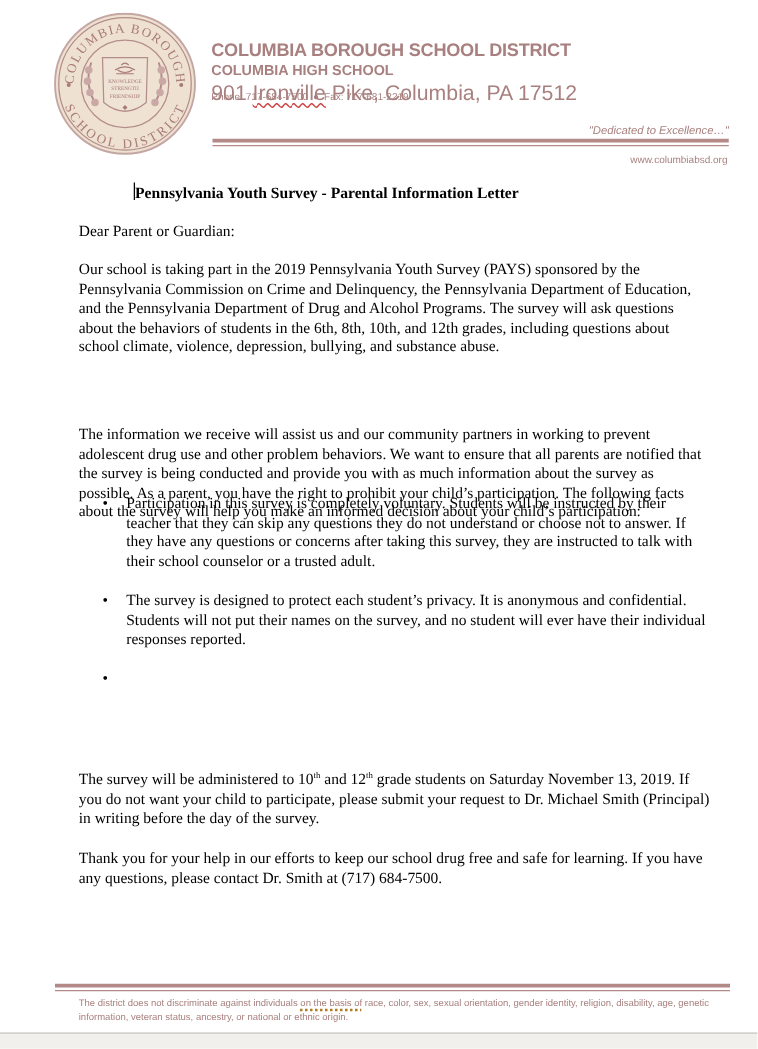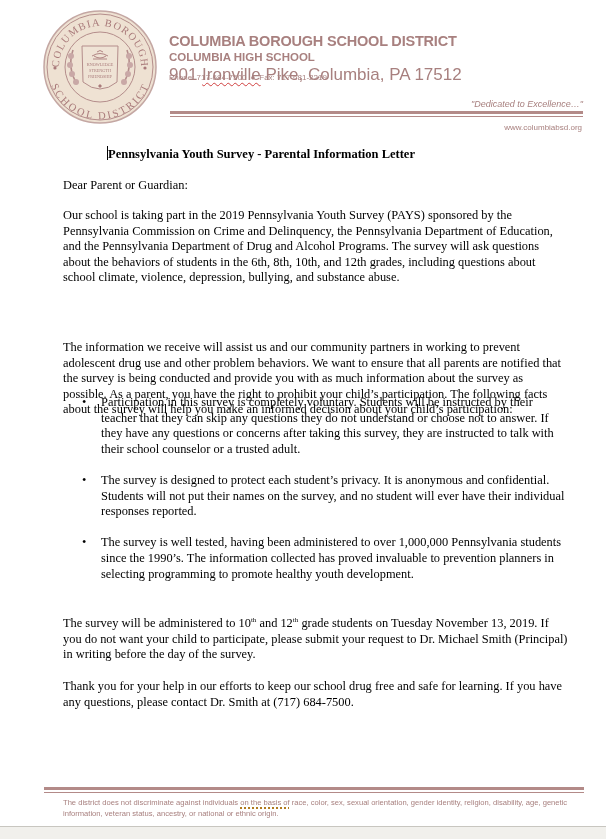--- a/index.html
+++ b/index.html
@@ -228,24 +228,24 @@
 
   <div class="doc-title"><span class="cursor"></span><span>Pennsylvania Youth Survey - Parental Information Letter</span></div>
 
   <div class="para greeting">Dear Parent or Guardian:</div>
   <div class="para p1">Our school is taking part in the 2019 Pennsylvania Youth Survey (PAYS) sponsored by the Pennsylvania Commission on Crime and Delinquency, the Pennsylvania Department of Education, and the Pennsylvania Department of Drug and Alcohol Programs. The survey will ask questions about the behaviors of students in the 6th, 8th, 10th, and 12th grades, including questions about school climate, violence, depression, bullying, and substance abuse.</div>
   <div class="para p2">The information we receive will assist us and our community partners in working to prevent adolescent drug use and other problem behaviors. We want to ensure that all parents are notified that the survey is being conducted and provide you with as much information about the survey as possible.  As a parent, you have the right to prohibit your child’s participation. The following facts about the survey will help you make an informed decision about your child’s participation:</div>
 
   <ul class="bullets">
     <li><span class="bullet">•</span><span>Participation in this survey is completely voluntary. Students will be instructed by their teacher that they can skip any questions they do not understand or choose not to answer. If they have any questions or concerns after taking this survey, they are instructed to talk with their school counselor or a trusted adult.</span></li>
     <li><span class="bullet">•</span><span>The survey is designed to protect each student’s privacy. It is anonymous and confidential. Students will not put their names on the survey, and no student will ever have their individual responses reported.</span></li>
-    <li><span class="bullet">•</span><span>The survey is well tested, having been administered to over 1,000,000 Pennsylvania students since the 1990’s. The information collected has proved invaluable to prevention planners in selecting programming to promote healthy youth development.</span></li>
+    <li><span class="bullet">•</span></li>
   </ul>
 
-  <div class="para p3"><span>The survey will be administered to 10</span><sup>th</sup><span> and 12</span><sup>th</sup><span> grade students on Tuesday November 13, 2019.  If you do not want your child to participate, please submit your request to Dr. Michael Smith (Principal) in writing before the day of the survey.</span></div>
+  <div class="para p3"><span>The survey will be administered to 10</span><sup>th</sup><span> and 12</span><sup>th</sup><span> grade students on Saturday November 13, 2019.  If you do not want your child to participate, please submit your request to Dr. Michael Smith (Principal) in writing before the day of the survey.</span></div>
 
   <div class="para p4">Thank you for your help in our efforts to keep our school drug free and safe for learning. If you have any questions, please contact Dr. Smith at (717) 684-7500.</div>
 
   <div class="rule-bot-thick"></div>
   <div class="rule-bot-thin"></div>
   <div class="footer-text"><span>The district does not discriminate against individuals </span><span class="grammar">on the basis of</span><span> race, color, sex, sexual orientation, gender identity, religion, disability, age, genetic information, veteran status, ancestry, or national or ethnic origin.</span></div>
 </div>
 
 <div class="bottom-bar"></div>
 

